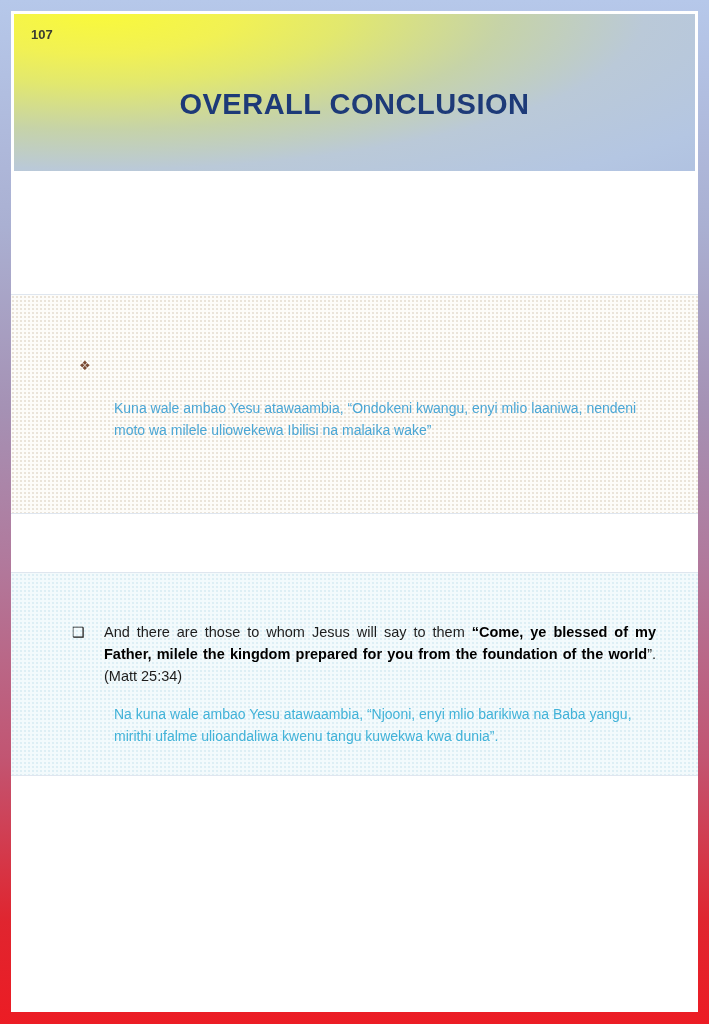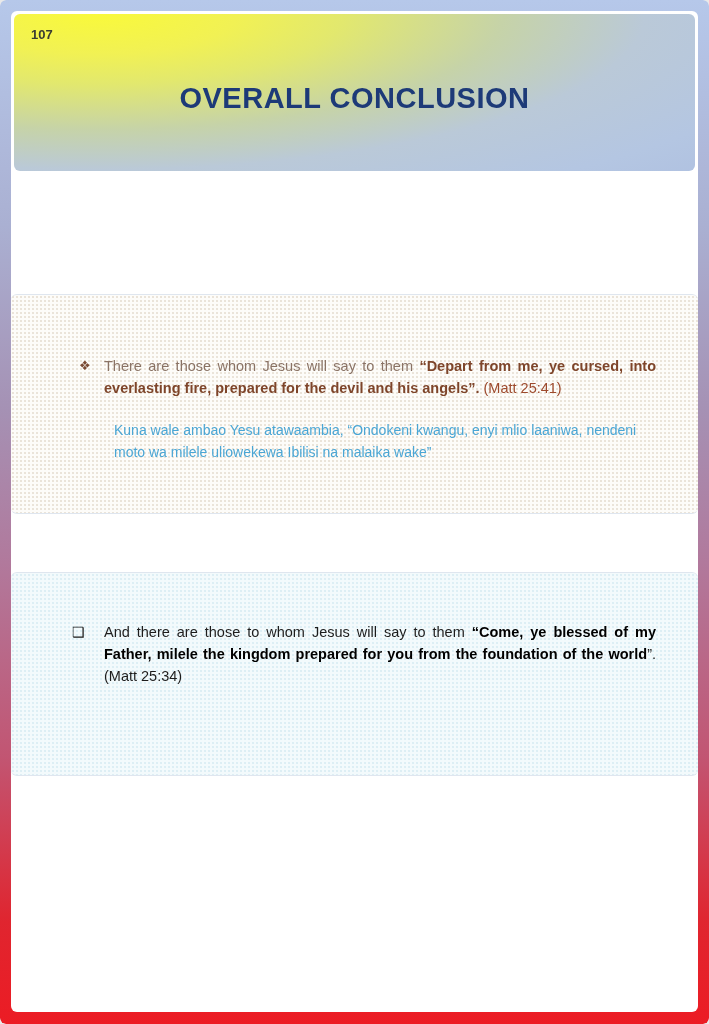--- a/index.html
+++ b/index.html
@@ -1,16 +1,16 @@
 <!DOCTYPE html>
 <html><head>
 <meta charset="utf-8">
 <style>
   html,body { margin:0; padding:0; background:#e9e9e9; }
-  * { box-sizing:border-box;border-radius:6px; }
+  * { box-sizing:border-box; }
 
   .page {
     position:relative;
     width:709px; height:1024px;
     margin:0 auto;
     font-family:"Liberation Sans", sans-serif;
     
     background:linear-gradient(180deg,
       #b6c8ea 0%, #aab0d2 22%, #a591b4 40%,
       #b1799c 55%, #c25572 74%, #e0252f 90%, #ec1c24 100%);
@@ -26,21 +26,21 @@
     position:absolute; left:3px; top:3px; width:681px; height:157px;
     background:radial-gradient(130% 160% at 12% 0%,
       #f9f93b 0%, #f1f154 16%, #e2e86e 28%, #c6d3a8 46%,
       #bac9d8 62%, #b4c6e2 82%, #aebfe0 100%);
   }
   .page-number {
     position:absolute; left:17px; top:13px;
     font-size:13px; font-weight:bold; color:#3a3c32;
   }
   .title {
-    margin:6px; padding-top:62px; text-align:center;
+    margin:12px; padding-top:62px; text-align:center;
     font-size:29px; font-weight:bold; color:#1d3a78; letter-spacing:0.5px;
   }
 
   
   .block {
     position:absolute; left:0; width:687px;
     border-top:1px solid #dfe6ef; border-bottom:1px solid #dfe6ef;
   }
   .block-1 {
     top:283px; height:220px;
@@ -86,26 +86,26 @@
   <div class="inner">
 
     <header class="header">
       <div class="page-number">107</div>
       <h1 class="title">OVERALL CONCLUSION</h1>
     </header>
 
     <section class="block block-1">
       <div class="en-row">
         <span class="bullet">❖</span>
-        <p class="en-text"><span>There are those whom Jesus will say to them </span><b>“Depart from me, ye cursed, into everlasting fire, prepared for the devil and his angels”.</b><span class="ref"> (Matt 25:41)</span></p>
       </div>
       <p class="sw-text">Kuna wale ambao Yesu atawaambia, “Ondokeni kwangu, enyi mlio laaniwa, nendeni moto wa milele uliowekewa Ibilisi na malaika wake”</p>
     </section>
 
     <section class="block block-2">
       <div class="en-row">
         <span class="bullet">❑</span>
         <p class="en-text"><span>And there are those to whom Jesus will say to them </span><b>“Come, ye blessed of my Father, milele the kingdom prepared for you from the foundation of the world</b><span class="ref">”. (Matt 25:34)</span></p>
       </div>
+      <p class="sw-text">Na kuna wale ambao Yesu atawaambia, “Njooni, enyi mlio barikiwa na Baba yangu, mirithi ufalme ulioandaliwa kwenu tangu kuwekwa kwa dunia”.</p>
     </section>
 
   </div>
 </div>
 
 </body></html>

